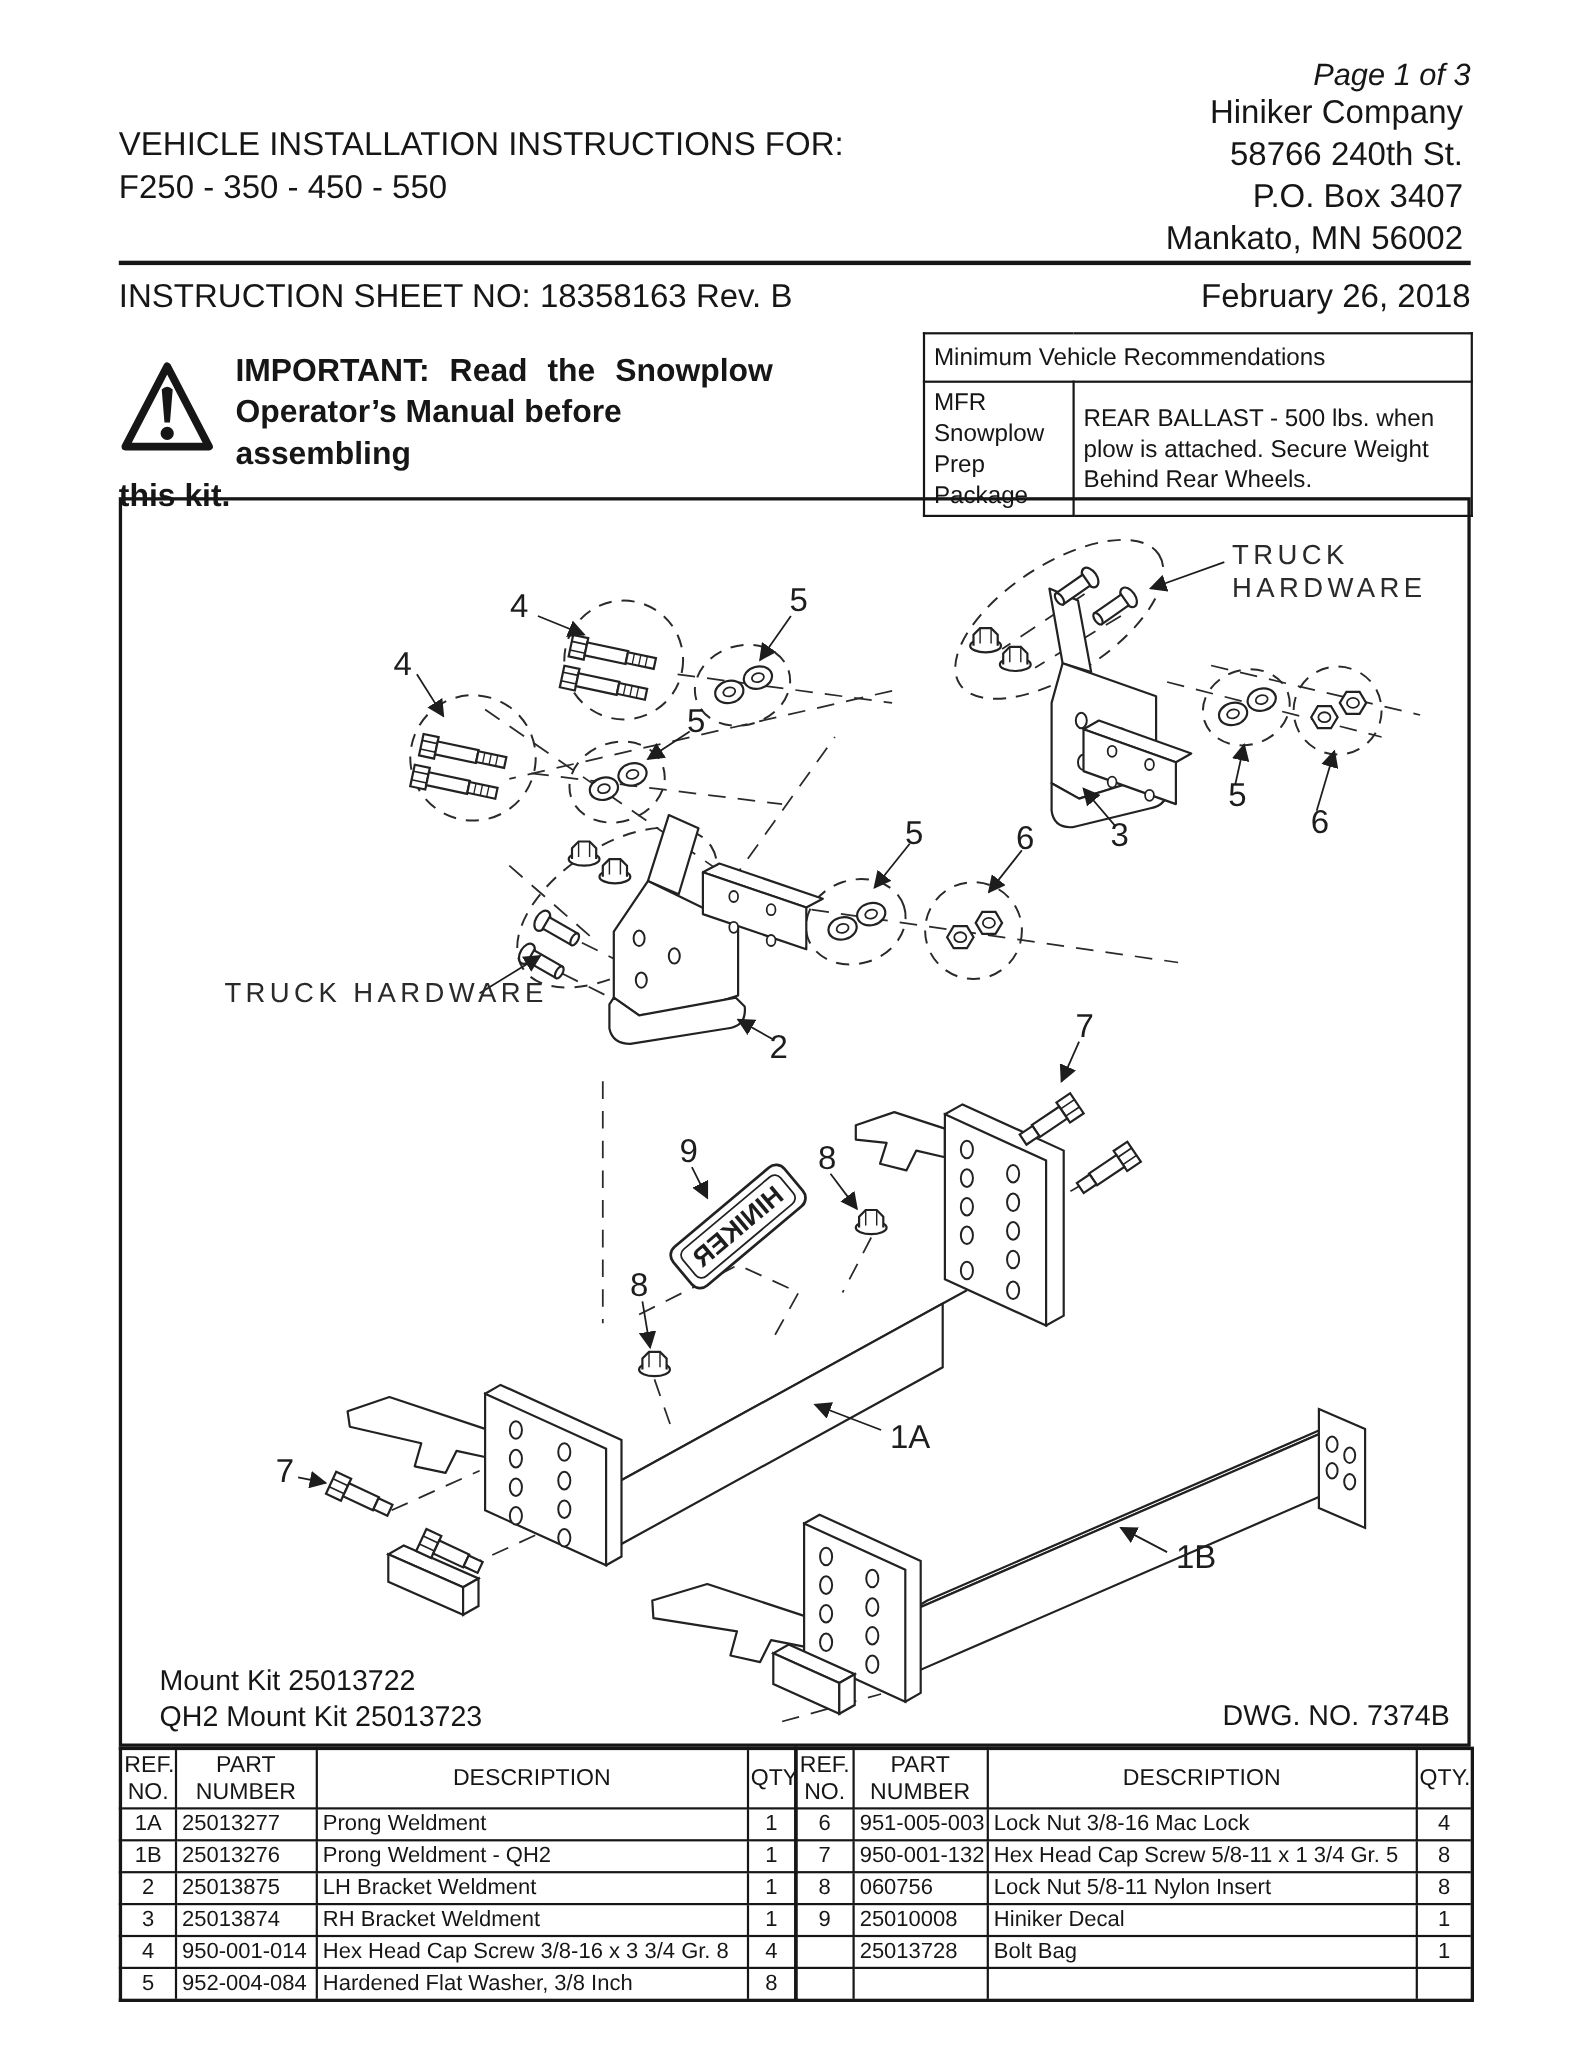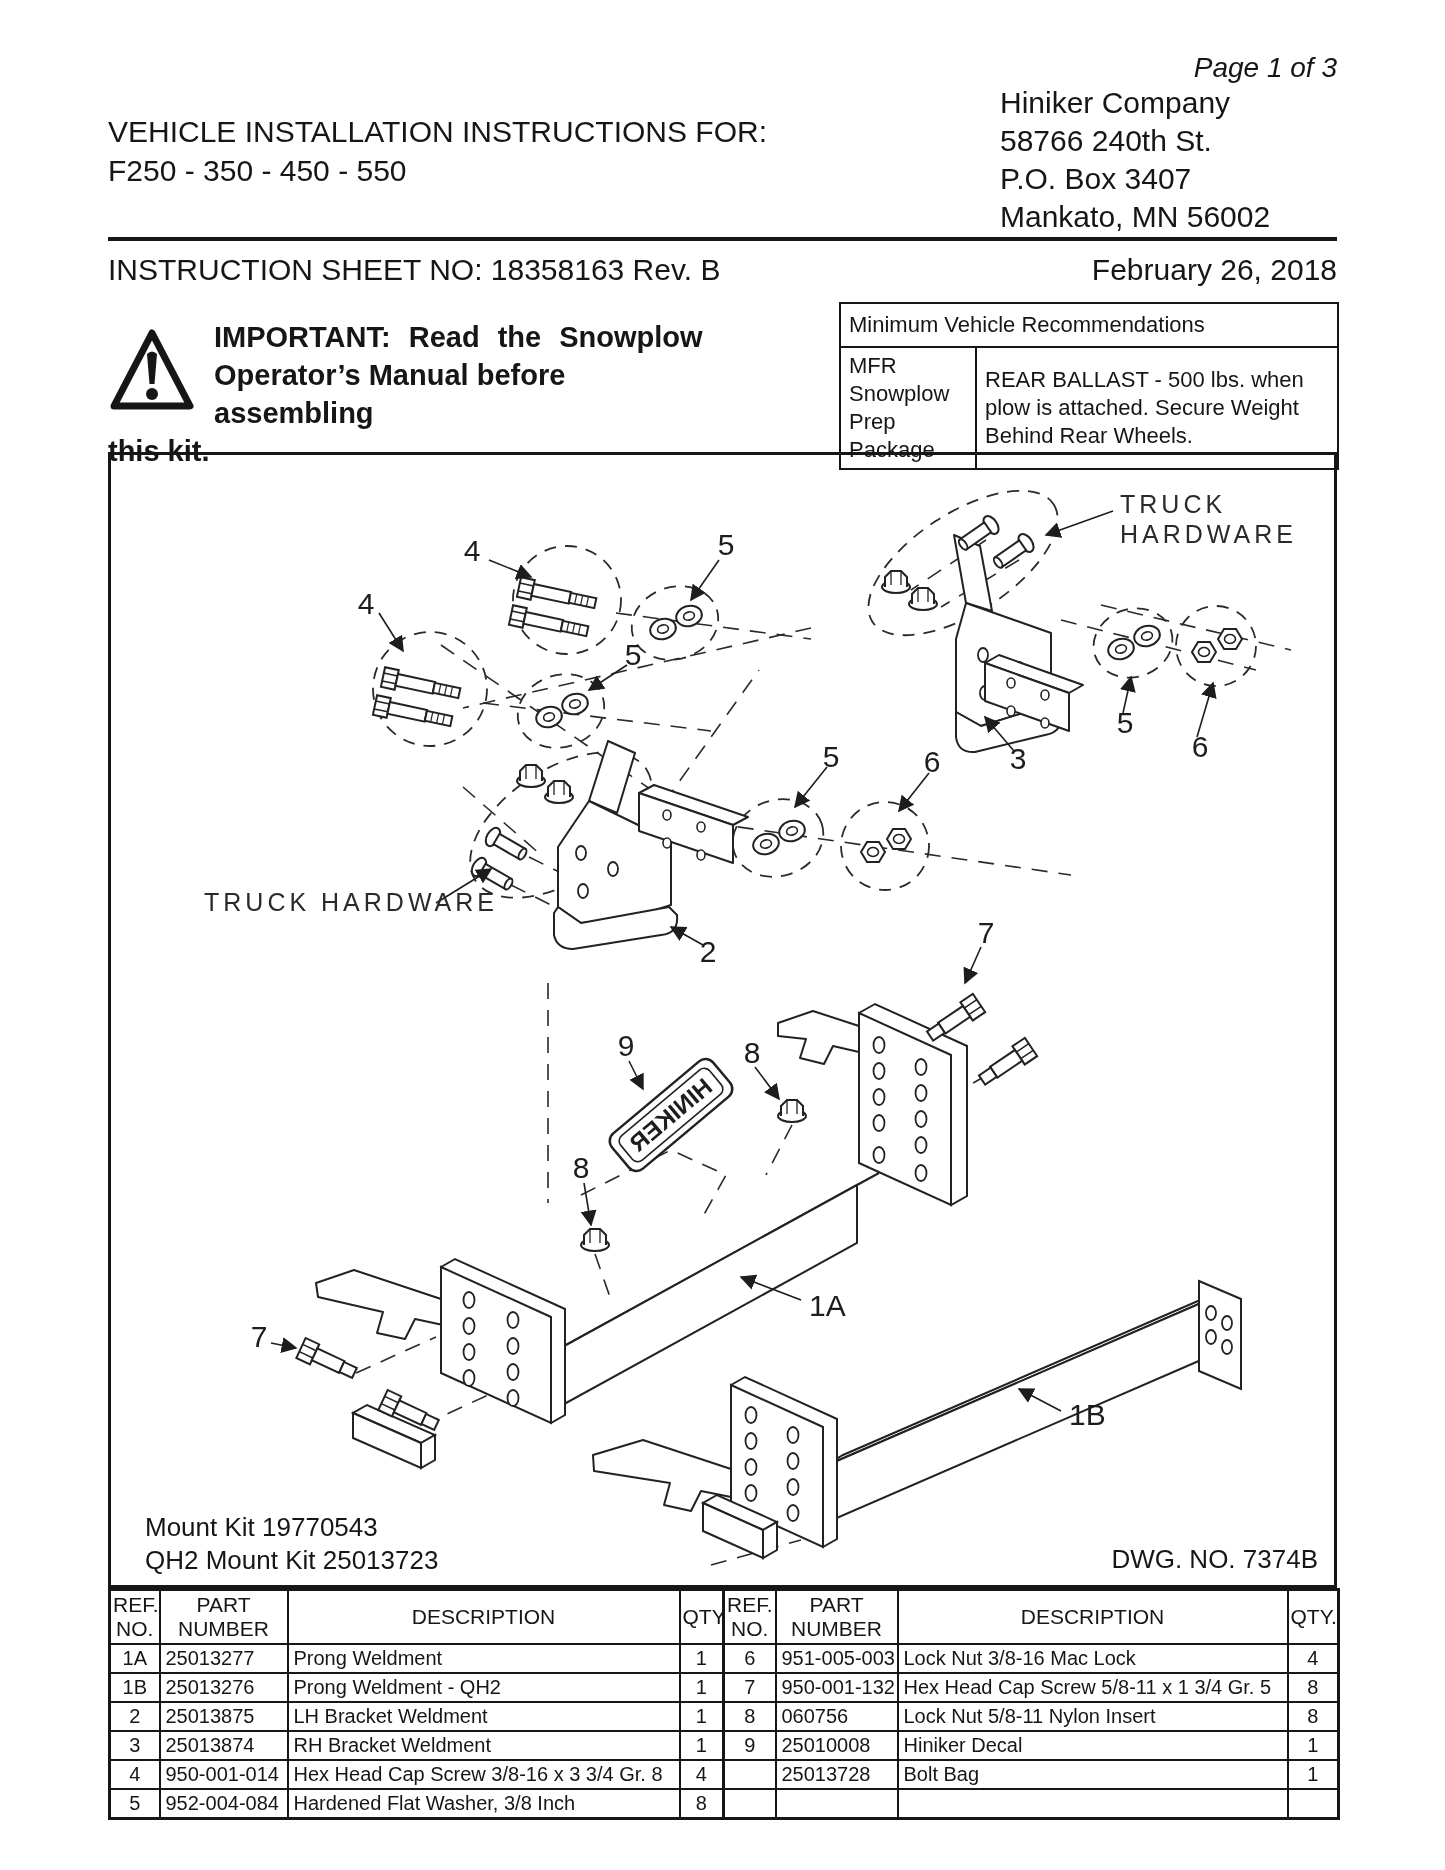--- a/index.html
+++ b/index.html
@@ -1,21 +1,21 @@
 <!DOCTYPE html>
 <html><head>
 <meta charset="utf-8">
 <style>
   html,body{margin:0;padding:0;background:#888;}
   .page{position:relative;width:1445px;height:1870px;background:#fff;margin:0 auto;
         font-family:"Liberation Sans",sans-serif;color:#161616;overflow:hidden;padding-left:12px;}
   .page-indicator{position:absolute;top:52px;left:108px;width:1229px;text-align:right;
         font-size:28px;font-style:italic;}
   .title-block{position:absolute;left:108px;top:112px;font-size:30px;line-height:39px;}
-  .company-block{position:absolute;left:1000px;top:84px;width:330px;text-align:left;
+  .company-block{position:absolute;left:1000px;top:84px;width:330px;text-align:right;
         font-size:30px;line-height:38px;}
   .rule{position:absolute;left:108px;top:237px;width:1229px;height:4px;background:#161616;}
   .sheet-row{position:absolute;left:108px;top:253px;width:1229px;display:flex;
         justify-content:space-between;font-size:30px;}
   .warning{position:absolute;left:108px;top:318px;width:620px;}
   .warning .tri{float:left;margin:8px 18px 0 0;}
   .warning p{margin:0;font-size:29px;line-height:38px;font-weight:bold;text-align:left;}
   .warning .l1{word-spacing:10px;}
   .warning .kw{}
   .rec-table{position:absolute;left:839px;top:302px;width:498px;border-collapse:collapse;
@@ -365,21 +365,21 @@
       </g>
 
       <g>
         <text x="1009" y="58" class="th-label">TRUCK</text>
         <text x="1009" y="88" class="th-label">HARDWARE</text>
         <text x="93" y="456" class="th-label">TRUCK HARDWARE</text>
       </g>
     </svg>
 
     <div class="mountkit">
-      <div>Mount Kit 19770543</div>
+      <div>Mount Kit 25013722</div>
       <div>QH2 Mount Kit 25013723</div>
     </div>
     <div class="dwg">DWG. NO. 7374B</div>
   </div>
 
   <div class="parts-tables">
     <table class="ptable" style="left:0;width:614px;">
       <colgroup>
           <col style="width:50px">
           <col style="width:128px">

